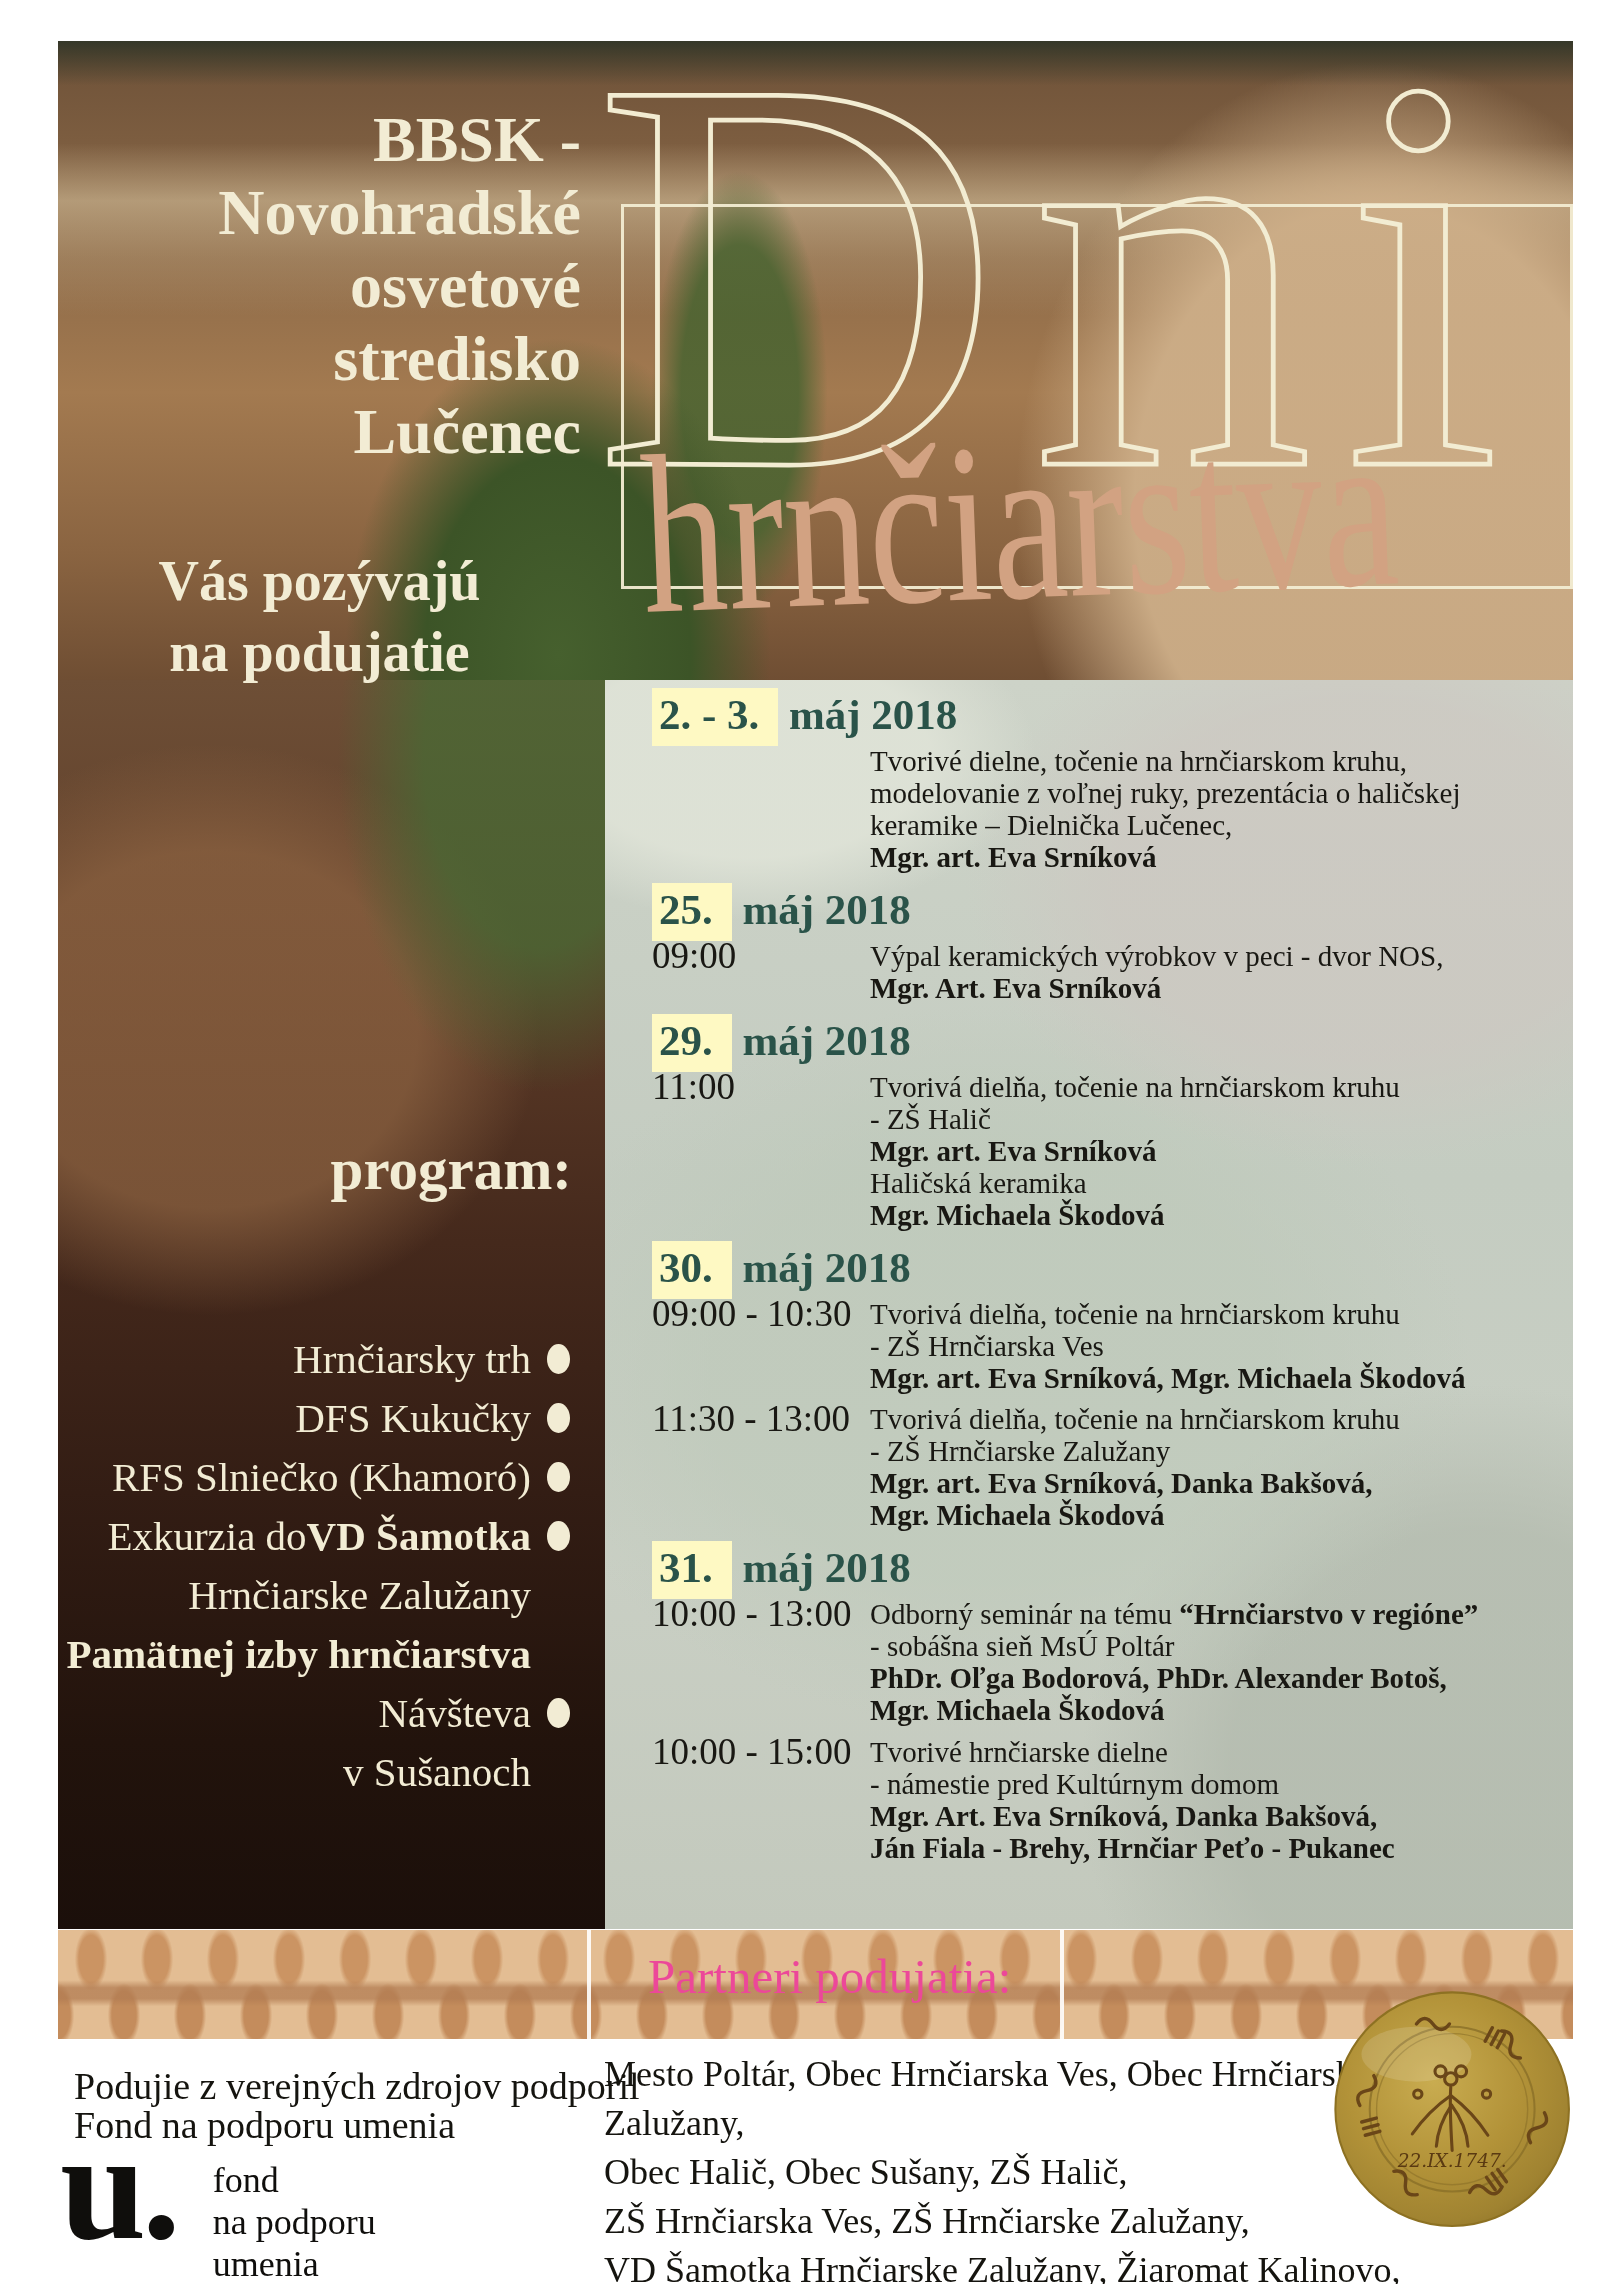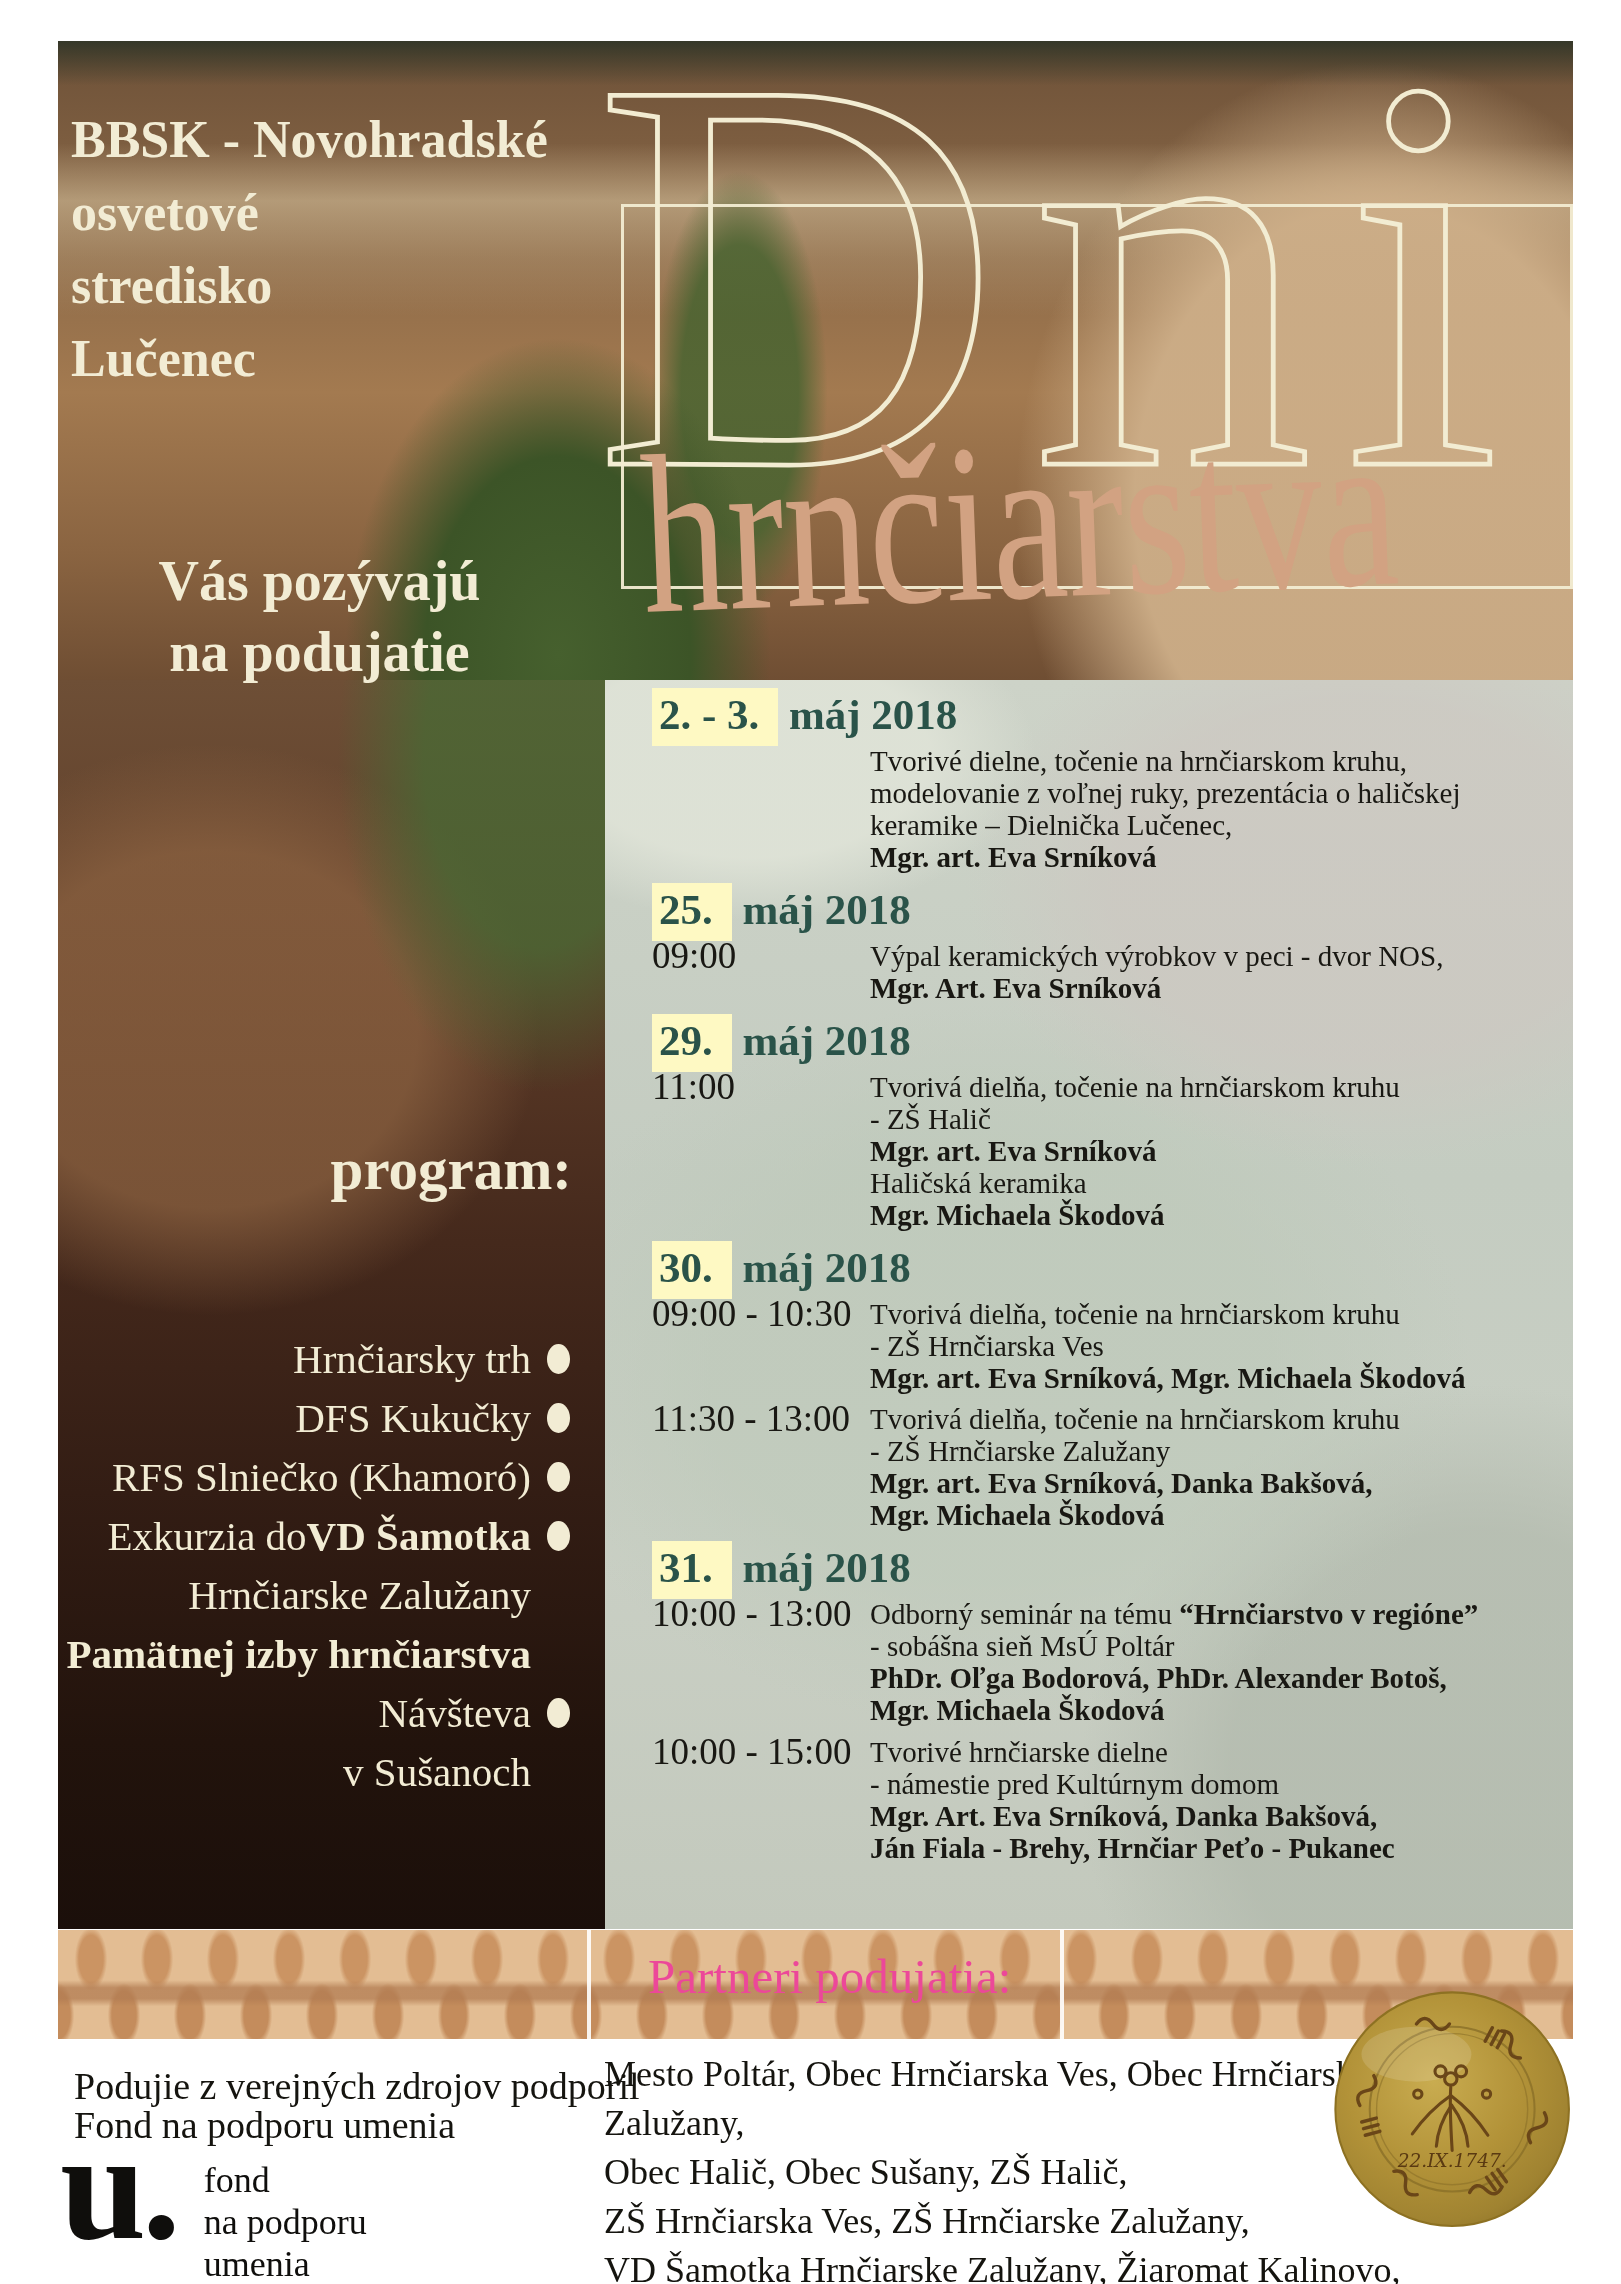--- a/index.html
+++ b/index.html
@@ -40,22 +40,22 @@
   .seam{position:absolute;top:0;bottom:0;width:4.1px;background:#fff;opacity:.9;}
   .seam1{left:529px;} .seam2{left:1002px;}
   
   .title-frame{position:absolute;left:621px;top:204px;width:946px;height:379px;
     border:3.4px solid rgba(242,236,210,.95);z-index:2;}
   .dni-svg{position:absolute;left:587px;top:52px;z-index:3;overflow:visible;}
   .hrn{position:absolute;left:646px;top:422px;z-index:4;font-size:227px;line-height:227px;
     color:#d2a282;white-space:nowrap;transform:rotate(-2.2deg) scaleX(0.75);transform-origin:0 100%;}
   
   .cream{color:#f2ecd4;}
-  .org-block{position:absolute;left:58px;top:103px;width:523px;text-align:left;
-    font-weight:700;font-size:52px;line-height:73px;z-index:5;margin-left:13px;}
+  .org-block{position:absolute;left:58px;top:103px;width:523px;text-align:right;
+    font-weight:700;font-size:64px;line-height:73px;z-index:5;}
   .invite-block{position:absolute;left:58px;top:546px;width:523px;text-align:center;
     font-weight:700;font-size:56px;line-height:71px;z-index:5;}
   .side-heading{position:absolute;left:58px;top:1134px;width:514px;text-align:right;
     font-weight:700;font-size:59px;line-height:71px;z-index:5;}
   .side-list{position:absolute;left:41px;top:1329px;width:544px;z-index:5;}
   .side-item{display:flex;justify-content:flex-end;align-items:center;height:59px;
     font-size:41px;color:#f2ecd4;white-space:nowrap;}
   .side-item .b{font-weight:700;}
   .bullet-slot{width:54px;flex:0 0 54px;display:flex;justify-content:center;align-items:center;}
   .side-dot{width:23px;height:30px;border-radius:50%;background:#f2ecd4;}
@@ -69,21 +69,21 @@
   .sched-desc{flex:1;}
   .line{font-size:29px;line-height:32px;}
   .line .b{font-weight:700;}
   
   .partners-heading{position:absolute;left:648px;top:1949px;z-index:5;font-size:49px;line-height:55px;color:#ec4899;}
   .partners-list{position:absolute;left:604px;top:2050px;width:865px;z-index:6;color:#15140f;}
   .partners-list .line{font-size:36px;line-height:49px;}
   .support{position:absolute;left:58px;top:2067px;font-size:38px;line-height:39px;color:#15140f;z-index:5;margin-left:16px;}
   .fpu{position:absolute;left:60px;top:2123px;display:flex;z-index:5;color:#0f0e0c;}
   .fpu-u{font-size:155px;line-height:127px;font-weight:700;letter-spacing:-4.1px;}
-  .fpu-lines{margin-left:27px;padding-top:36px;font-size:36px;line-height:42px;}
+  .fpu-lines{margin-left:36px;padding-top:36px;font-size:36px;line-height:42px;}
   .plate-svg{position:absolute;left:1334px;top:1991px;z-index:7;}
 </style>
 </head>
 <body>
 
 <div class="poster">
 
   <div class="photo">
     <div class="photo-top"></div>
     <div class="photo-left"></div>

